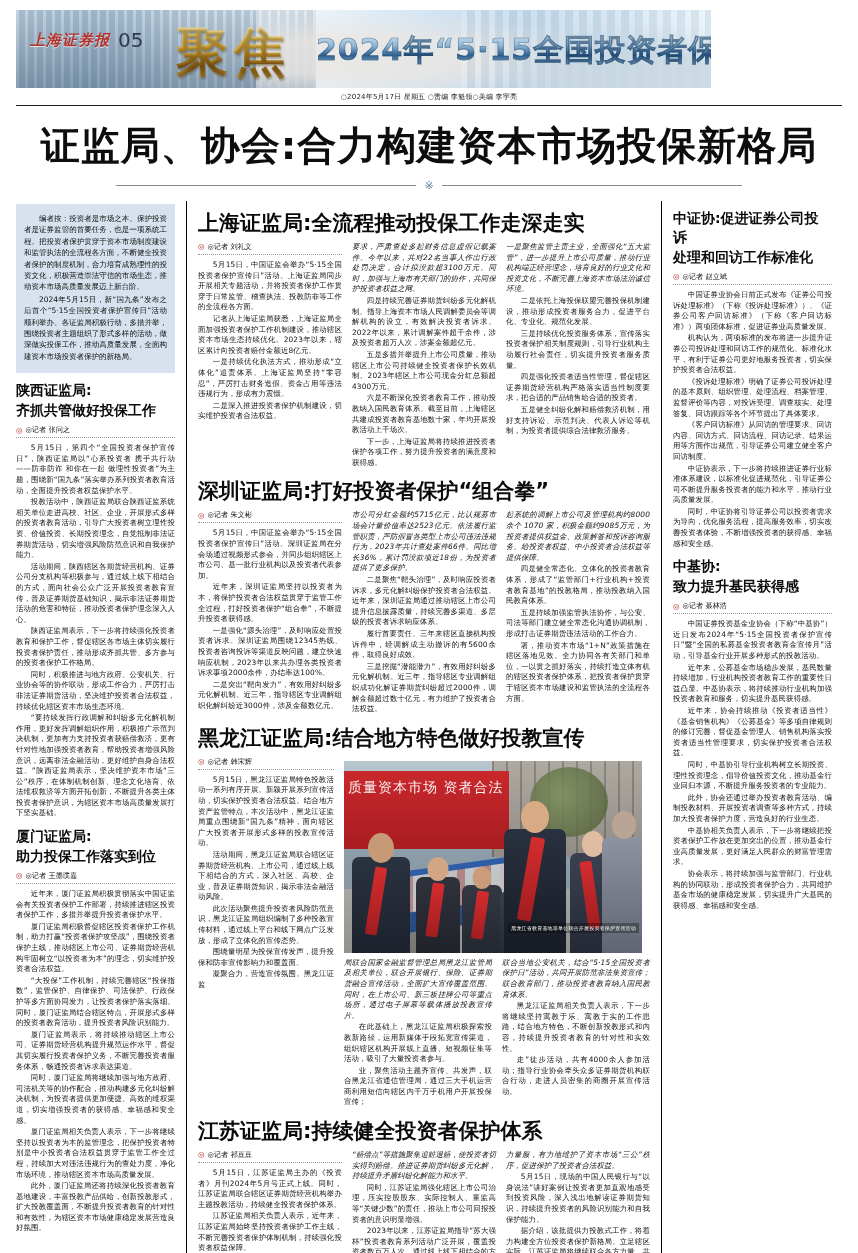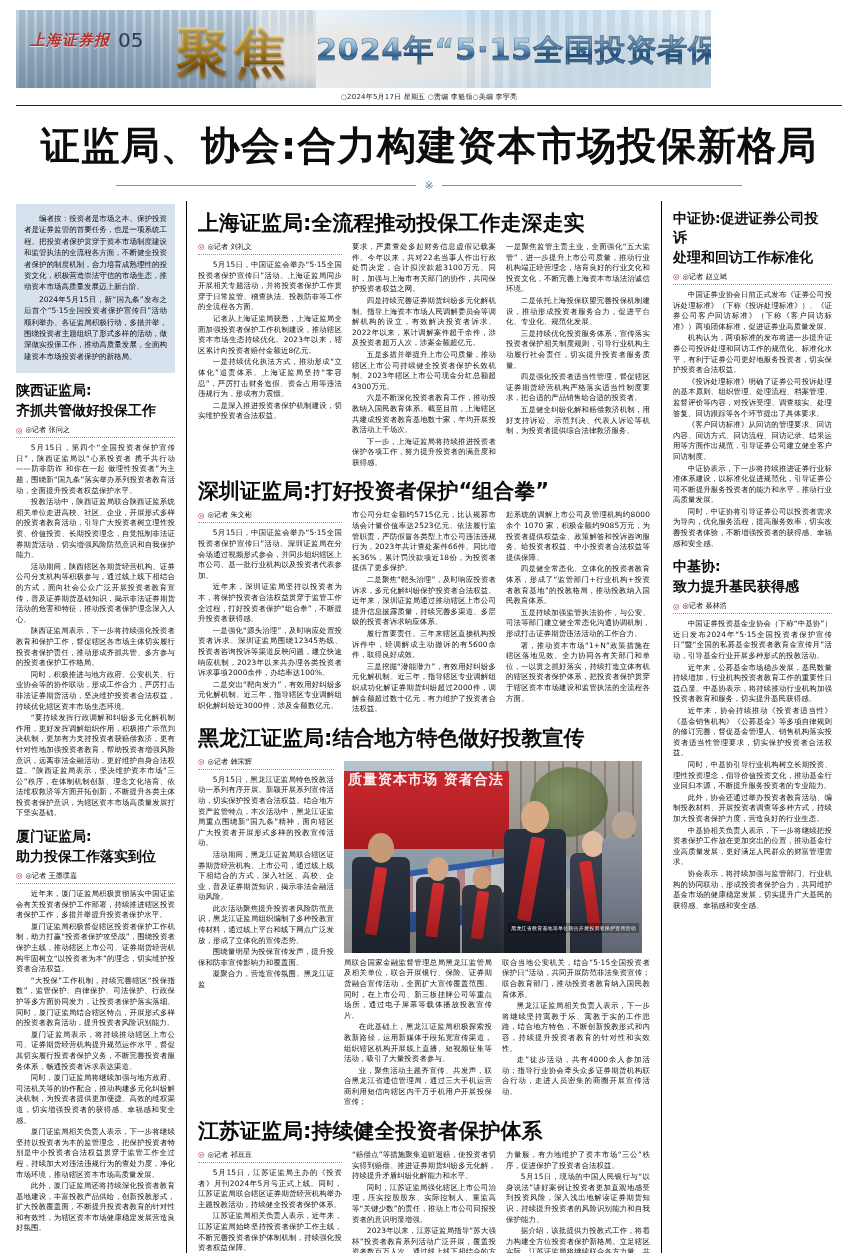--- a/index.html
+++ b/index.html
@@ -93,21 +93,21 @@
 
   .mid-inner{display:flex;gap:10px;}
   .mcol{width:148px;}
 
   
   p.body{
     font-family:"DejaVu Sans","Liberation Sans",sans-serif;
     font-size:7.4px;line-height:10.6px;text-align:justify;margin:0 0 1px 0;
     text-indent:2em;color:#111;letter-spacing:.15px;
   }
-  p.body.noind{text-indent:0;}
+  p.body.noind{text-indent:0;font-style:italic;}
 
   .sec-title{
     font-weight:bold;font-size:14px;line-height:19px;letter-spacing:0;
     margin:8px 0 5px 0;color:#0b0b0b;
     font-family:"DejaVu Sans","Liberation Sans",sans-serif;
   }
   .sec-title.wide{font-size:21px;line-height:25px;white-space:nowrap;margin:10px 0 6px 0;}
   .sec-title.band{
     font-size:21px;line-height:25px;white-space:nowrap;
     margin:10px 0 6px 0;
@@ -129,21 +129,21 @@
     text-indent:2em;color:#0f0f0f;
   }
 
   
   .photo-wrap{position:relative;width:298px;height:192px;margin:4px 0 5px 0;overflow:hidden;background:#5d6f80;}
   .ph-sky{position:absolute;inset:0;background:linear-gradient(180deg,#b9c6cf 0%,#9fb0bd 22%,#8d9daa 45%,#7f8f9c 100%);}
   .ph-bldg{position:absolute;left:148px;top:0;width:150px;height:96px;background:linear-gradient(180deg,#a9a49c,#8b867e);}
   .ph-bldg:after{content:"";position:absolute;inset:0;background:repeating-linear-gradient(90deg,rgba(0,0,0,.18) 0 2px,rgba(255,255,255,.05) 2px 14px);}
   .ph-banner{position:absolute;left:0;top:10px;width:165px;height:78px;background:linear-gradient(180deg,#c9282c,#a81c20);}
   .ph-banner-txt{
-    position:absolute;left:4px;top:0;width:160px;color:#fff;font-weight:bold;
+    position:absolute;left:4px;top:8px;width:160px;color:#fff;font-weight:normal;
     font-size:14px;line-height:17px;letter-spacing:1px;opacity:.92;
   }
   .ph-tree{position:absolute;left:186px;top:6px;width:78px;height:70px;border-radius:50%;
     background:radial-gradient(circle at 40% 40%,#7c8e5c,#4e5c36);opacity:.85;}
   .ph-ground{position:absolute;left:0;bottom:0;width:298px;height:64px;background:linear-gradient(180deg,#9a9a96,#82827e);}
   .ph-ground:after{content:"";position:absolute;inset:0;background:repeating-linear-gradient(90deg,rgba(255,255,255,.12) 0 18px,rgba(0,0,0,.1) 18px 36px);}
   .ph-table{position:absolute;left:20px;bottom:26px;width:170px;height:62px;background:linear-gradient(180deg,#2f5ea8,#27487f);transform:skewY(-8deg);}
   .ph-table:after{content:"";position:absolute;left:6px;top:6px;right:6px;height:36px;
     background:repeating-linear-gradient(90deg,#e8d6c9 0 9px,#cf8f7e 9px 17px,#e4e0d2 17px 26px);opacity:.8;}
   .person{position:absolute;bottom:0;border-radius:6px 6px 0 0;}

